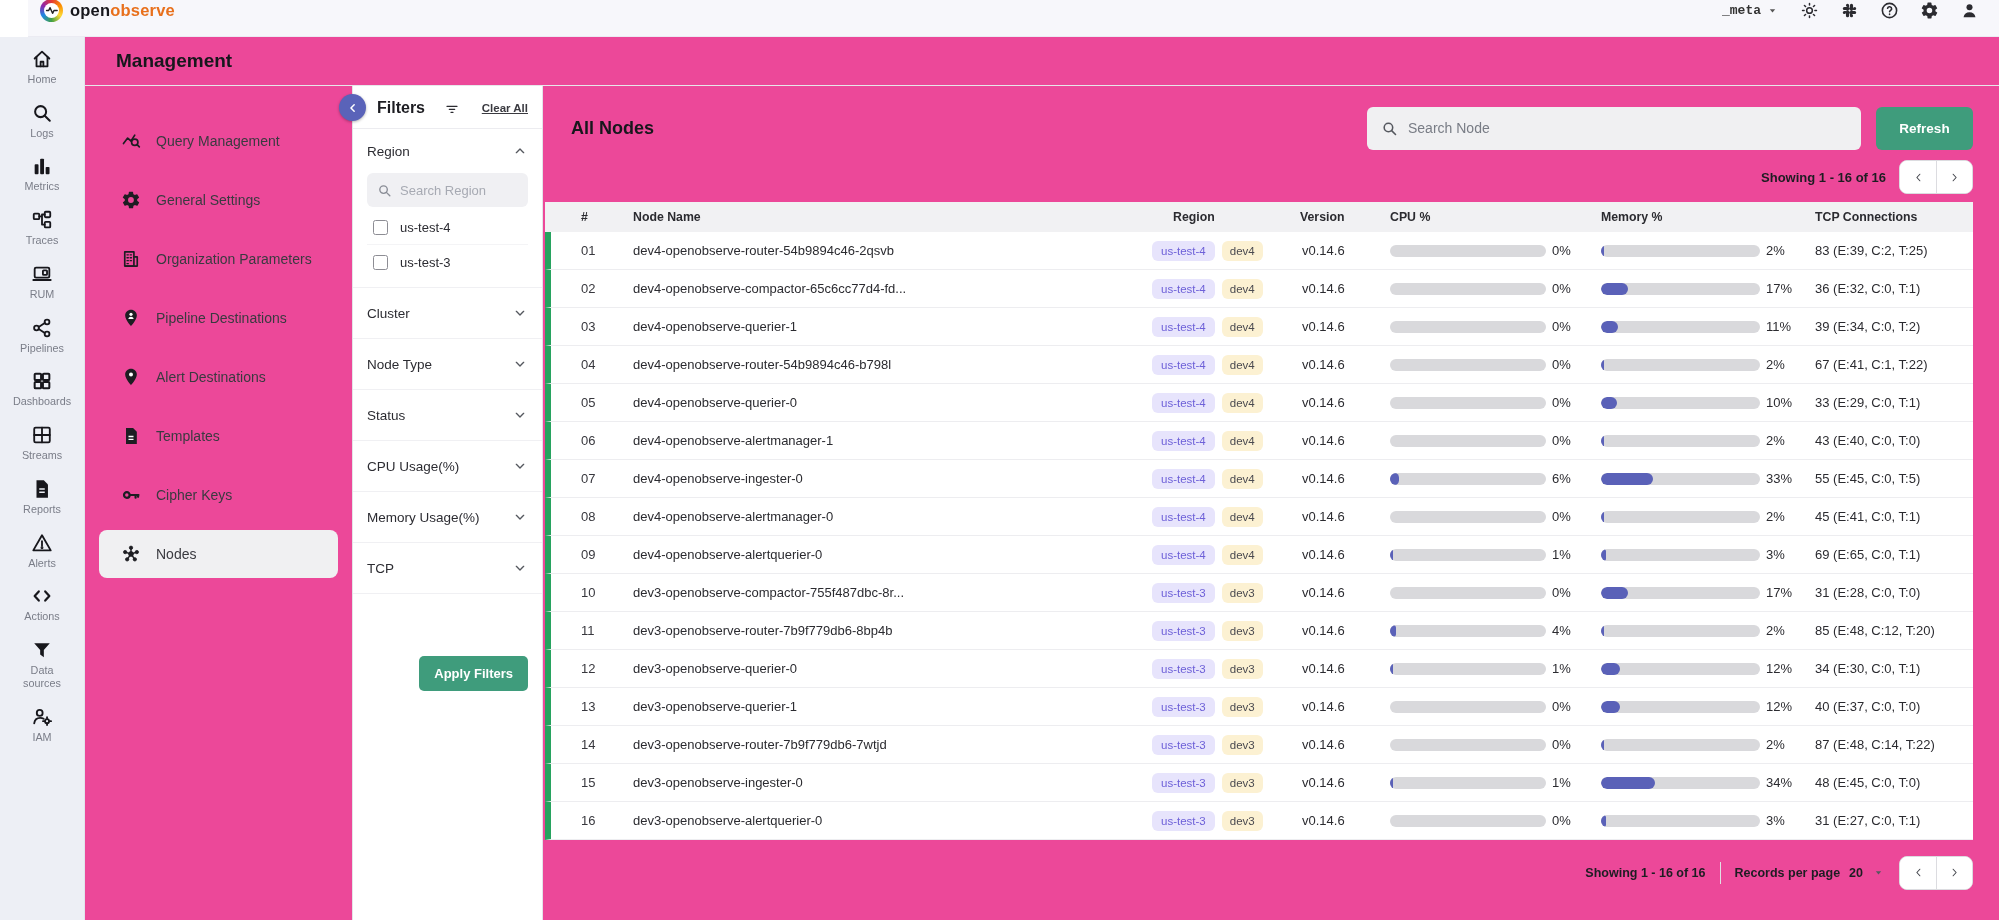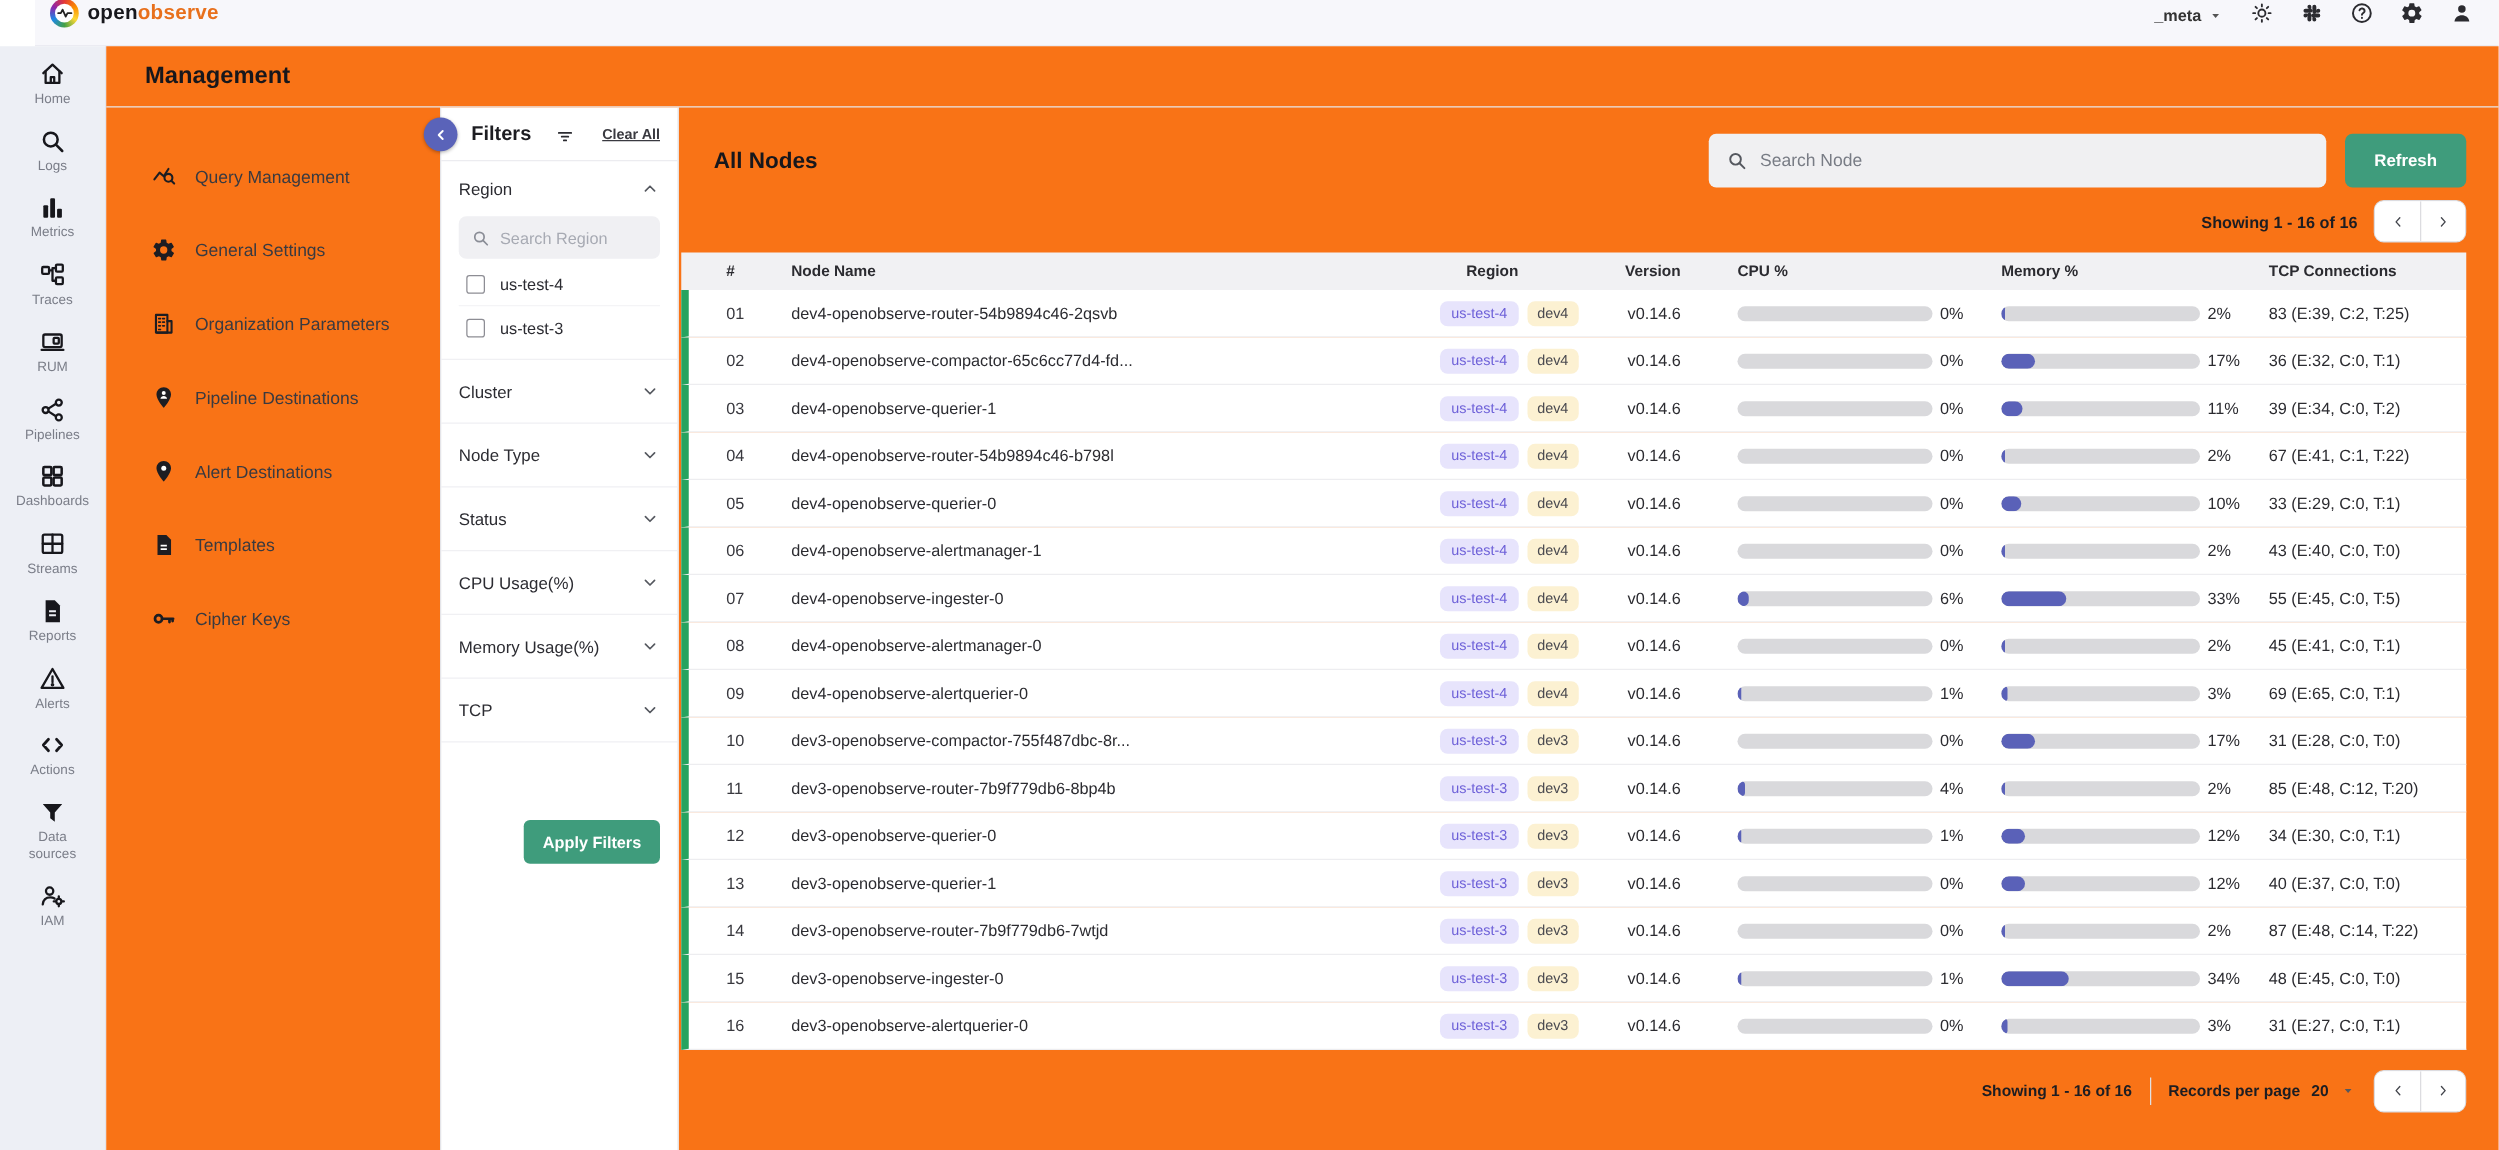--- a/index.html
+++ b/index.html
@@ -10,34 +10,34 @@
   
   .topbar { height:37px; background:#f7f7fb; border-bottom:1px solid #ebebf2;
     display:flex; align-items:center; justify-content:space-between; padding:0 20px 16px 12px;margin-left:28px; }
   .brand { display:flex; align-items:center; gap:7px; cursor:pointer; }
   .logo-ring { width:23px; height:23px; border-radius:50%; position:relative;
     background:conic-gradient(#e53935,#fb8c00,#fdd835,#43a047,#1e88e5,#8e24aa,#e53935); }
   .logo-ring::after { content:""; position:absolute; inset:4px; background:#fff; border-radius:50%; }
   .logo-pulse { position:absolute; inset:3px; z-index:2; color:#222; }
   .brand-text { font-size:16.5px; font-weight:700; letter-spacing:.2px; }
   .brand-open { color:#17171c; } .brand-observe { color:#e8701c; }
-  .topbar-right { display:flex; align-items:flex-end; gap:21px; }
+  .topbar-right { display:flex; align-items:center; gap:21px;font-family:Liberation Mono, monospace; }
   .org { font-size:13px; font-weight:700; color:#333; display:flex; align-items:center; gap:5px; cursor:pointer; }
   .org .caret { width:13px; height:13px; color:#555; }
   .tb-icon { width:19px; height:19px; color:#2b2b30; cursor:pointer; }
 
   
   .app-body { display:flex; height:883px; }
   .rail { width:85px; background:#edeff5; border-right:1px solid #e2e4ec;
     display:flex; flex-direction:column; align-items:center; padding-top:11px; gap:16px; }
   .rail-item { display:flex; flex-direction:column; align-items:center; gap:3px; width:100%; cursor:pointer; }
   .rail-icon { width:22px; height:22px; color:#17171c; }
   .rail-label { font-size:10.8px; color:#7a7d88; text-align:center; line-height:1.18; max-width:62px; }
 
-  .content { flex:1; display:flex; flex-direction:column; min-width:0; background:#f97316; }
+  .content { flex:1; display:flex; flex-direction:column; min-width:0; background:#ec4899; }
   .page-header { height:49px; border-bottom:1px solid #e7e7ea; display:flex; align-items:center;
     padding-left:31px; font-size:19px; font-weight:600; color:#17171c; }
   .workspace { flex:1; display:flex; min-height:0; }
 
   
   .mgmt-menu { width:267px; padding-top:31px; }
   .menu-item { height:48px; margin:0 14px 11px 14px; display:flex; align-items:center; gap:15px;
     padding-left:22px; border-radius:8px; font-size:14px; color:#3a3a40; cursor:pointer; }
   .menu-item.active { background:#f0f0f2; }
   .menu-icon { width:20px; height:20px; color:#1d1d22; flex:0 0 20px; }
@@ -387,20 +387,34 @@
   <div class="menu-item">
     <span class="menu-icon">
               <svg viewBox="0 0 24 24" fill="none" stroke="currentColor" stroke-width="2.6" stroke-linecap="round">
                 <circle cx="7" cy="12" r="3.4"></circle>
                 <path d="M10.5 12H21M17.5 12v3.2M20.5 12v2.2"></path>
               </svg>
             </span>
     <span class="menu-label">Cipher Keys</span>
   </div>
 
+  <div class="menu-item active">
+    <span class="menu-icon">
+              <svg viewBox="0 0 24 24" fill="currentColor" stroke="currentColor">
+                <path d="M12 12 12 4.5M12 12l7-2.3M12 12l4.6 6.4M12 12l-4.6 6.4M12 12 5 9.7" stroke-width="1.7"></path>
+                <circle cx="12" cy="12" r="2.9"></circle>
+                <circle cx="12" cy="4.5" r="2"></circle>
+                <circle cx="19" cy="9.7" r="2"></circle>
+                <circle cx="16.6" cy="18.4" r="2"></circle>
+                <circle cx="7.4" cy="18.4" r="2"></circle>
+                <circle cx="5" cy="9.7" r="2"></circle>
+              </svg>
+            </span>
+    <span class="menu-label">Nodes</span>
+  </div>
 </aside>
 
       <aside class="filters">
         <div class="collapse-btn">
           <span>
               <svg viewBox="0 0 24 24" fill="none" stroke="currentColor" stroke-width="2.6" stroke-linecap="round" stroke-linejoin="round">
                 <path d="M14 6.5 8.5 12l5.5 5.5"></path>
               </svg>
             </span>
         </div>

